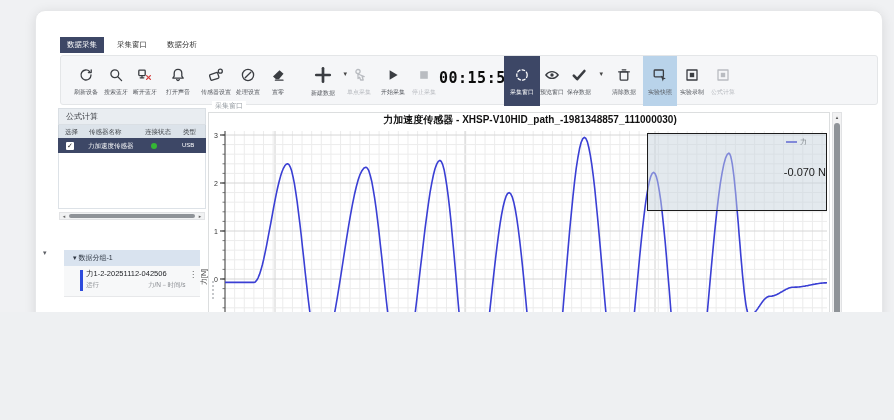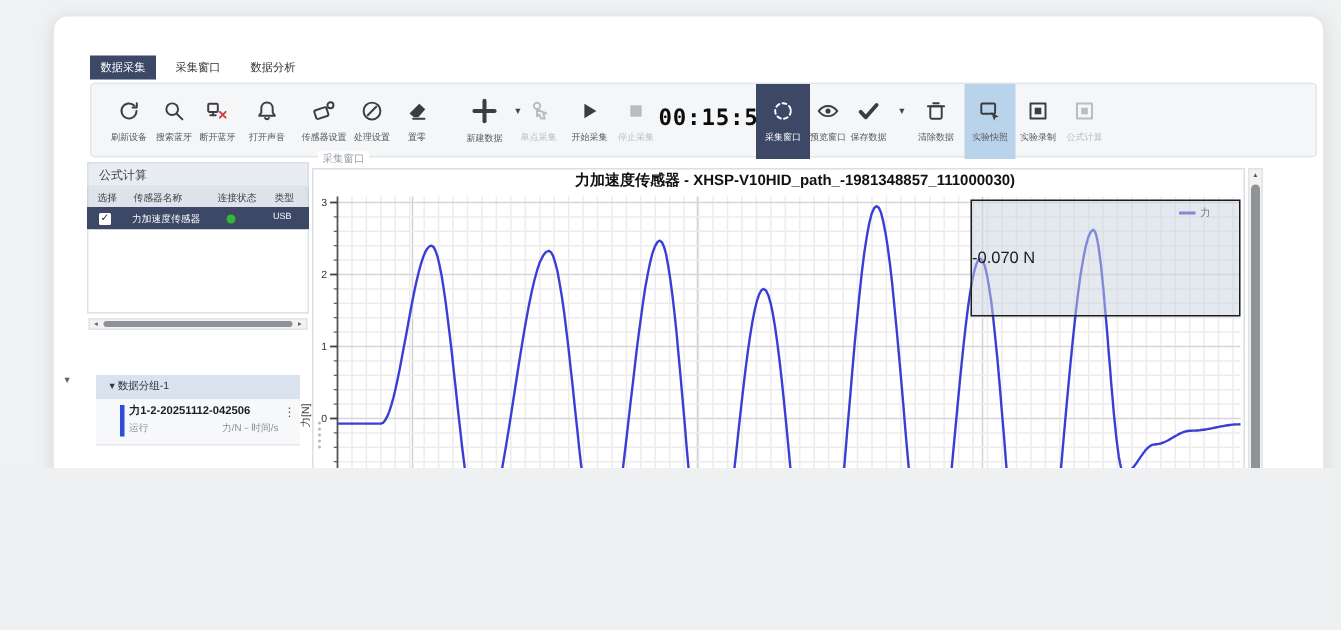--- a/index.html
+++ b/index.html
@@ -32,34 +32,34 @@
   .selrow .nm{position:absolute;left:30px;top:4px;font-size:6.5px;color:#fff;white-space:nowrap;}
   .selrow .dot{position:absolute;left:93px;top:4.5px;width:6px;height:6px;border-radius:50%;}
   .selrow .tp{position:absolute;left:124px;top:4px;font-size:6px;color:#fff;}
   .tblbody{position:absolute;left:0;top:45px;width:148px;height:56px;background:#fff;border:1px solid #dde2e7;border-top:none;box-sizing:border-box;}
   .hscroll{position:absolute;left:1px;top:104px;width:146px;height:8px;background:#f1f2f3;border:1px solid #e2e3e5;box-sizing:border-box;}
   .hscroll .ar{position:absolute;top:0;width:8px;height:6px;font-size:5px;color:#666;text-align:center;line-height:6px;}
   .hscroll .thumb{position:absolute;left:9px;top:1px;width:126px;height:4px;background:#8f9398;border-radius:2px;}
   .grp-row{position:absolute;left:6px;top:142px;width:136px;height:16px;background:#d9e3ef;font-size:7px;color:#2c3440;line-height:16px;padding-left:9px;box-sizing:border-box;white-space:nowrap;}
   .data-item{position:absolute;left:6px;top:158px;width:136px;height:30px;background:#f7f8f9;border-bottom:1px solid #e7e8ea;}
   .data-item .bar{position:absolute;left:16px;top:4px;width:2.5px;height:21px;background:#2e4bdc;}
-  .data-item .ttl{position:absolute;left:22px;top:3px;font-size:7.5px;font-weight:bold;color:#1c1e22;white-space:nowrap;}
+  .data-item .ttl{position:absolute;left:22px;top:3px;font-size:7.5px;font-weight:normal;color:#1c1e22;white-space:nowrap;}
   .data-item .st{position:absolute;left:22px;top:15px;font-size:6.5px;color:#8a8d92;}
   .data-item .ax{position:absolute;left:84px;top:15px;font-size:6.5px;color:#8a8d92;white-space:nowrap;}
   .data-item .menu{position:absolute;right:3px;top:4px;font-size:8px;color:#555;}
   .splitter{position:absolute;left:211px;top:279px;width:4px;height:20px;}
   .splitter i{display:block;width:2px;height:2px;background:#b3b6ba;border-radius:50%;margin:2px auto;}
   .collapse{position:absolute;left:43px;top:249px;font-size:7px;color:#5c5f64;}
   
   .gbox{position:absolute;left:208px;top:112px;width:622px;height:308px;border:1px solid #dcdedf;border-bottom:none;box-sizing:border-box;}
   .gbox-lbl{position:absolute;left:212px;top:101px;font-size:7px;color:#9aa0a6;background:#fff;padding:0 3px;}
   .chart-title{position:absolute;left:300px;top:113px;width:460px;text-align:center;font-size:10px;font-weight:bold;color:#111;white-space:nowrap;}
   .ylab{position:absolute;left:196px;top:272px;font-size:7px;color:#444;transform:rotate(-90deg);transform-origin:center;white-space:nowrap;}
   .readout{position:absolute;left:647px;top:133px;width:180px;height:78px;background:rgba(200,211,221,.50);border:1.5px solid #1c1c1c;box-sizing:border-box;}
-  .readout .val{position:absolute;left:0;top:32px;width:100%;text-align:left;font-size:11px;color:#1b1b1b;}
+  .readout .val{position:absolute;left:0;top:32px;width:100%;text-align:right;font-size:11px;color:#1b1b1b;}
   .legend{position:absolute;left:786px;top:137px;display:flex;align-items:center;gap:3px;font-size:7px;color:#222;}
   .legend .sw{width:11px;height:2px;}
   
   .vscroll{position:absolute;left:832px;top:112px;width:10px;height:308px;background:#f2f2f3;border:1px solid #e1e2e4;box-sizing:border-box;}
   .vscroll .up{position:absolute;left:0;top:0;width:8px;height:9px;font-size:5px;color:#555;text-align:center;line-height:9px;}
   .vscroll .thumb{position:absolute;left:1px;top:10px;width:6px;height:296px;background:#8f9398;border-radius:3px;}
   .avatar{position:absolute;left:821px;top:371px;width:23px;height:23px;border-radius:50%;background:#343a46;box-shadow:0 1px 3px rgba(0,0,0,.3);overflow:hidden;}
   .avatar .face{position:absolute;left:5.5px;top:6px;width:12px;height:12px;border-radius:50%;background:#edb79a;}
   .avatar .hair{position:absolute;left:5.5px;top:3.5px;width:12px;height:6px;border-radius:6px 6px 0 0;background:#57402f;}
   svg text{font-family:"Liberation Sans","DejaVu Sans",sans-serif;}

